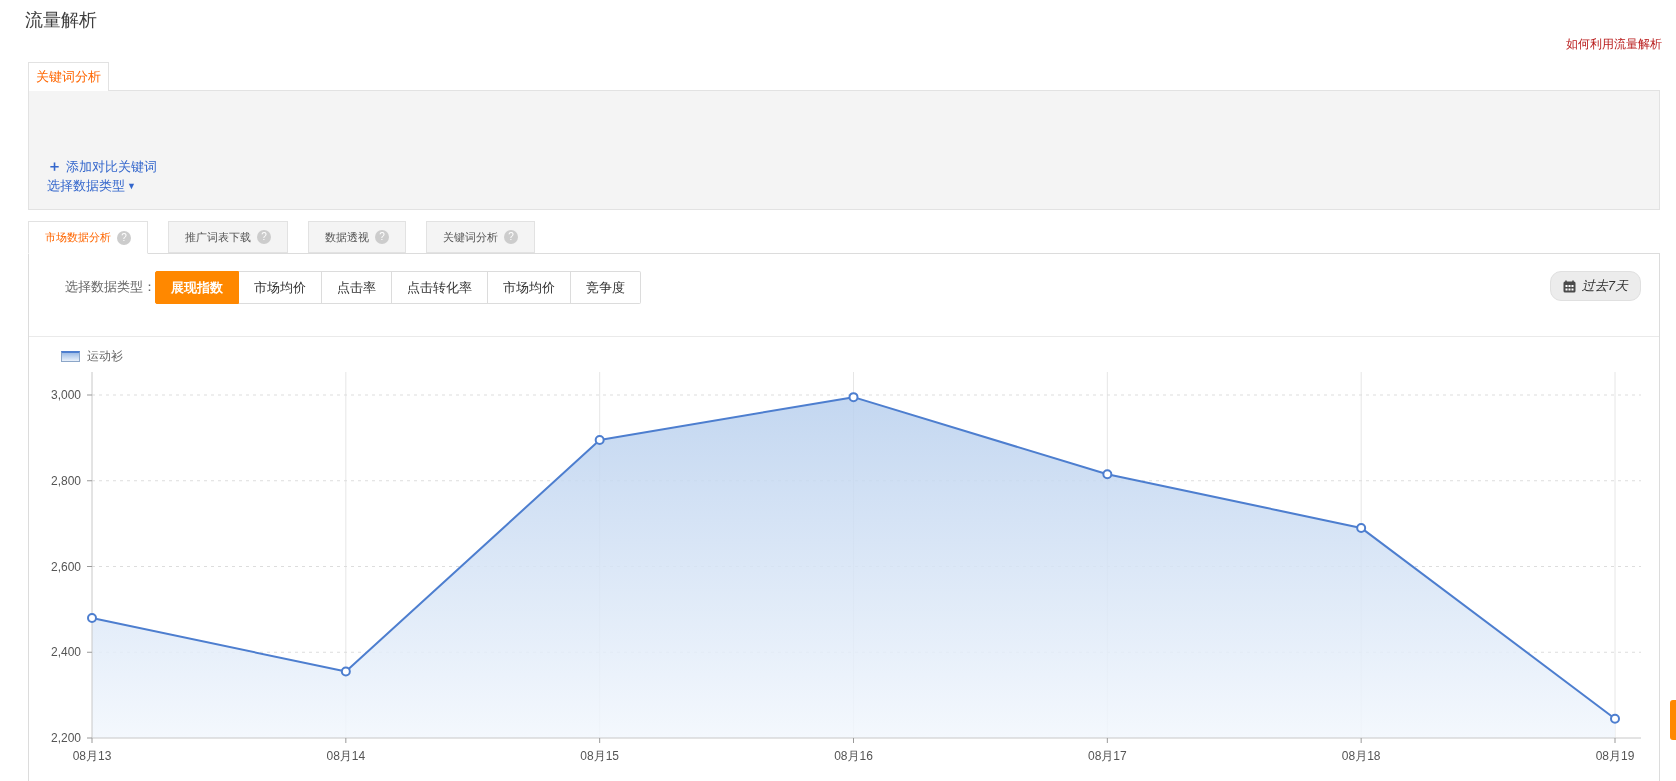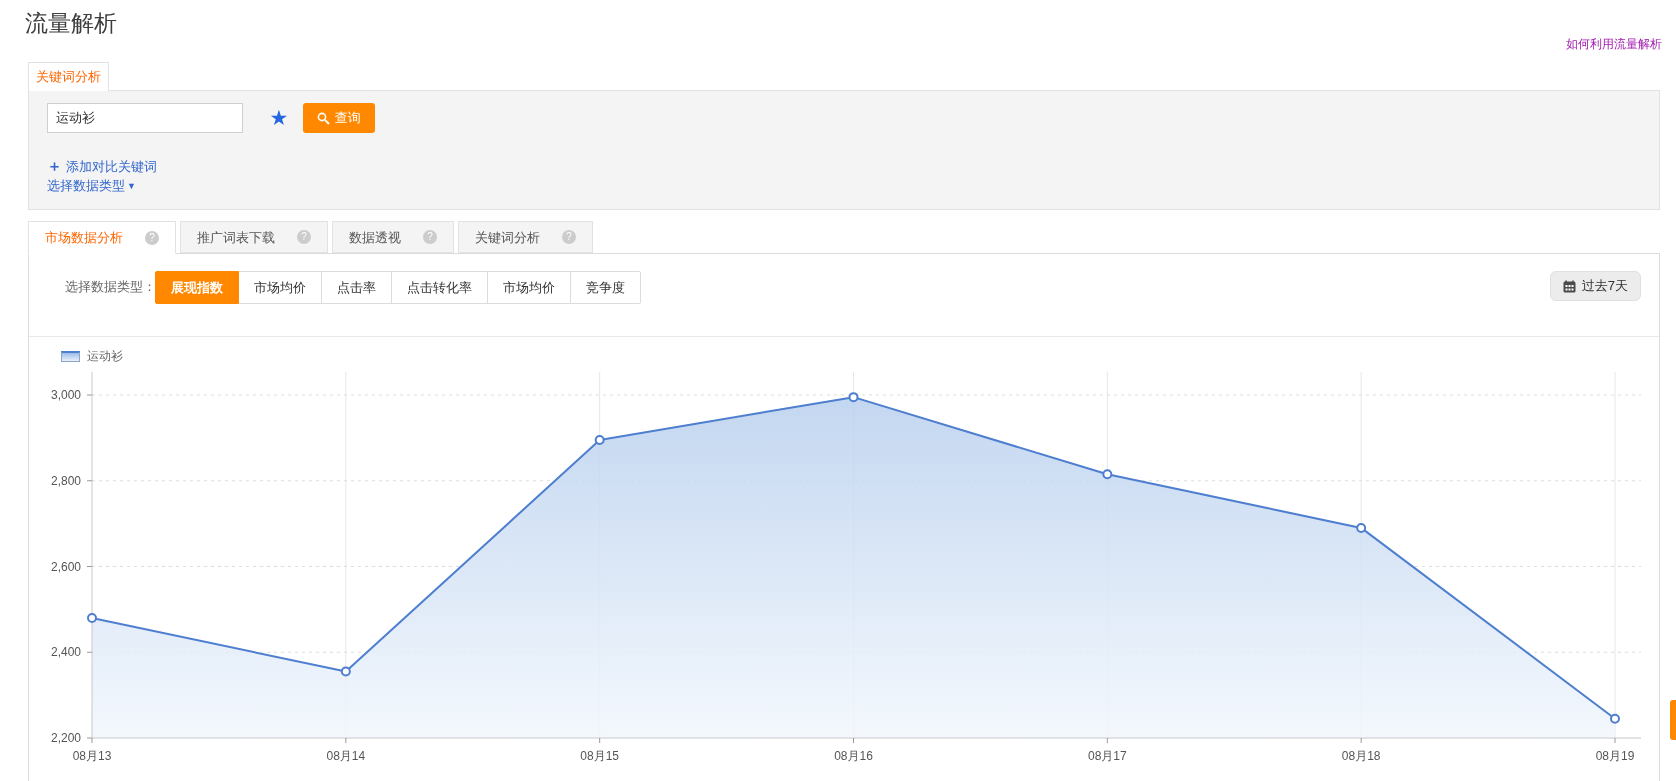--- a/index.html
+++ b/index.html
@@ -1,63 +1,63 @@
 <!DOCTYPE html>
 <html><head>
 <meta charset="utf-8">
 <style>
   * { margin:0; padding:0; box-sizing:border-box; }
   html,body { width:1676px; height:781px; overflow:hidden; background:#fff;
     font-family:"Liberation Sans","DejaVu Sans",sans-serif; }
   .page { position:relative; width:1676px; height:781px; background:#fff; }
 
   
-  .page-title { position:absolute; left:25px; top:8px; font-size:23px; font-weight:500; color:#3d3d3d; }
-  .help-link { position:absolute; right:14px; top:36px; font-size:12px; color:#a21caf; text-decoration:none; cursor:pointer; }
+  .page-title { position:absolute; left:25px; top:8px; font-size:18px; font-weight:500; color:#3d3d3d; }
+  .help-link { position:absolute; right:14px; top:36px; font-size:12px; color:#b91c1c; text-decoration:none; cursor:pointer; }
 
   
   .kw-tab { position:absolute; left:28px; top:62px; height:29px; line-height:28px; padding:0 7px;
     background:#fff; border:1px solid #e2e2e2; border-bottom:none; color:#ff6600; font-size:13px; z-index:3; cursor:pointer; }
   .kw-panel { position:absolute; left:28px; top:90px; right:16px; height:120px;
     background:#f4f4f4; border:1px solid #e2e2e2; z-index:1; }
   .kw-row { position:absolute; left:18px; top:12px; height:30px; }
   .kw-input { width:196px; height:30px; border:1px solid #cfcfcf; background:#fff; padding:0 8px;
     font-size:13px; color:#333; vertical-align:middle; font-family:inherit; }
   .star { display:inline-block; vertical-align:middle; margin-left:22px; color:#2467e0; font-size:21px; cursor:pointer; line-height:30px; }
   .search-btn { display:inline-flex; align-items:center; gap:5px; vertical-align:middle; margin-left:10px;
     height:30px; padding:0 14px; background:#ff8800; border:none; border-radius:3px; color:#fff; font-size:13px;
     cursor:pointer; font-family:inherit; }
   .add-compare { position:absolute; left:18px; top:66px; font-size:13px; color:#3366cc; cursor:pointer; }
   .add-compare .plus { font-weight:bold; font-size:15px; margin-right:4px; }
   .expand-link { position:absolute; left:18px; top:86px; font-size:13px; color:#3366cc; cursor:pointer; }
   .expand-link .caret { font-size:9px; vertical-align:1px; margin-left:2px; }
 
   
   .tabs2 { position:absolute; left:28px; top:221px; z-index:3; display:flex; }
-  .tab2 { height:32px; line-height:31px; padding:0 16px; margin-right:4px; background:#f4f4f4;
-    border:1px solid #e2e2e2; color:#555; font-size:13px; cursor:pointer; display:flex; align-items:center; gap:22px; }
+  .tab2 { height:32px; line-height:31px; padding:0 16px; margin-right:20px; background:#f4f4f4;
+    border:1px solid #e2e2e2; color:#555; font-size:11px; cursor:pointer; display:flex; align-items:center; gap:6px; }
   .tab2.active { background:#fff; border-bottom:1px solid #fff; color:#ff6600; margin-bottom:-1px; height:33px; }
   .qicon { display:inline-block; width:14px; height:14px; border-radius:50%; background:#cccccc; color:#fff;
     font-size:10px; line-height:14px; text-align:center; cursor:pointer; }
   .qicon::after { content:"?"; }
 
   
   .main-panel { position:absolute; left:28px; top:253px; right:16px; height:540px;
     background:#fff; border:1px solid #dcdcdc; z-index:2; }
   .toolbar { position:absolute; left:0; right:0; top:17px; height:30px; }
   .tb-label { position:absolute; left:36px; top:7px; font-size:13px; color:#666; }
   .seg { position:absolute; left:126px; top:0; display:flex; }
   .seg-btn { height:33px; line-height:28px; padding:0 15px; background:#fff; border:1px solid #dcdcdc;
     border-left:none; color:#333; font-size:13px; cursor:pointer; font-family:inherit; }
   .seg-btn:first-child { border-left:1px solid #dcdcdc; border-radius:2px 0 0 2px; }
   .seg-btn:last-child { border-radius:0 2px 2px 0; }
   .seg-btn.active { background:#ff8800; border-color:#ff8800; color:#fff; font-weight:bold; }
   .range-btn { position:absolute; right:18px; top:0; height:30px; padding:0 12px; background:#ececec;
-    border:1px solid #e0e0e0; border-radius:6px; color:#333; font-size:13px; cursor:pointer;
-    display:flex; align-items:center; gap:6px; font-family:inherit; }
+    border:1px solid #e0e0e0; border-radius:11px; color:#333; font-size:13px; cursor:pointer;
+    display:flex; align-items:center; gap:6px; font-family:inherit;font-style:italic; }
   .sep { position:absolute; left:0; right:0; top:82px; height:1px; background:#eaeaea; }
 
   .legend { position:absolute; left:32px; top:94px; display:flex; align-items:center; gap:7px; cursor:pointer; }
   .legend-swatch { width:19px; height:11px; border:1px solid #8ca6c8; border-top:2px solid #4d7ecf;
     background:linear-gradient(#9dbce6,#e9f1fb); }
   .legend-label { font-size:12px; color:#666; }
 
   .chart-wrap { position:absolute; left:8px; top:104px; }
   .tick { font-size:12px; fill:#555; font-family:"Liberation Sans","DejaVu Sans",sans-serif; }
 
@@ -70,31 +70,20 @@
 <div class="page">
 
   <div class="page-title">流量解析</div>
   <a class="help-link">如何利用流量解析</a>
 
   <div class="kw-tab">
     <span>关键词分析</span>
   </div>
 
   <div class="kw-panel">
-    <div class="kw-row">
-      <input class="kw-input" type="text" value="运动衫" style="">
-      <span class="star">★</span>
-      <button class="search-btn">
-        <svg width="13" height="13" viewBox="0 0 13 13">
-          <circle cx="5" cy="5" r="3.6" fill="none" stroke="#fff" stroke-width="1.6"></circle>
-          <line x1="8" y1="8" x2="12" y2="12" stroke="#fff" stroke-width="1.8"></line>
-        </svg>
-        <span>查询</span>
-      </button>
-    </div>
     <div class="add-compare">
       <span class="plus">＋</span><span>添加对比关键词</span>
     </div>
     <div class="expand-link">
       <span>选择数据类型</span><span class="caret">▼</span>
     </div>
   </div>
 
   <div class="tabs2">
     <div class="tab2 active">

